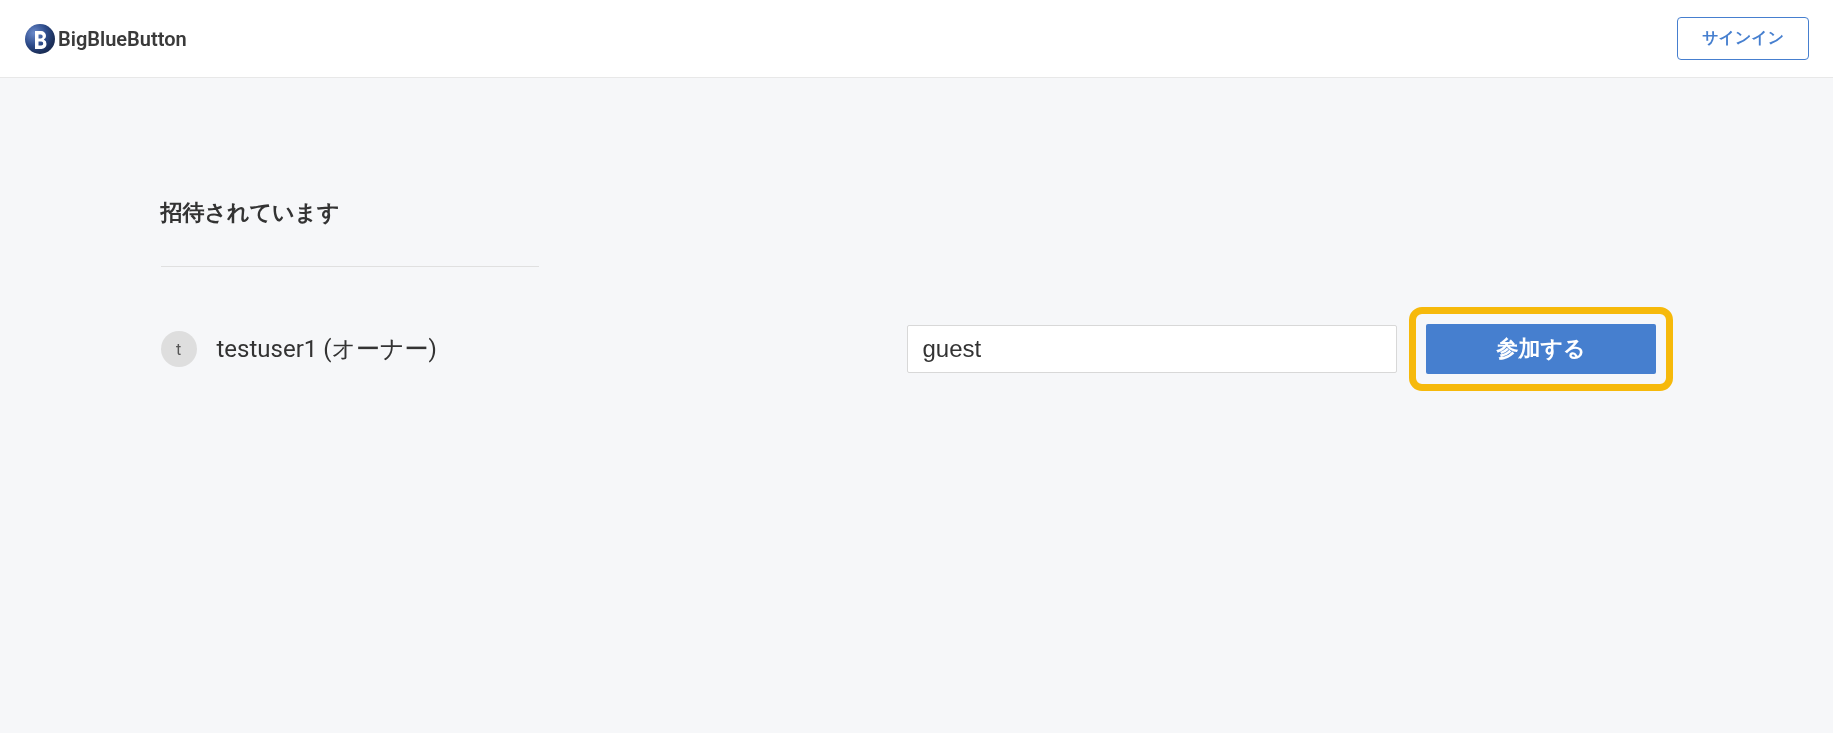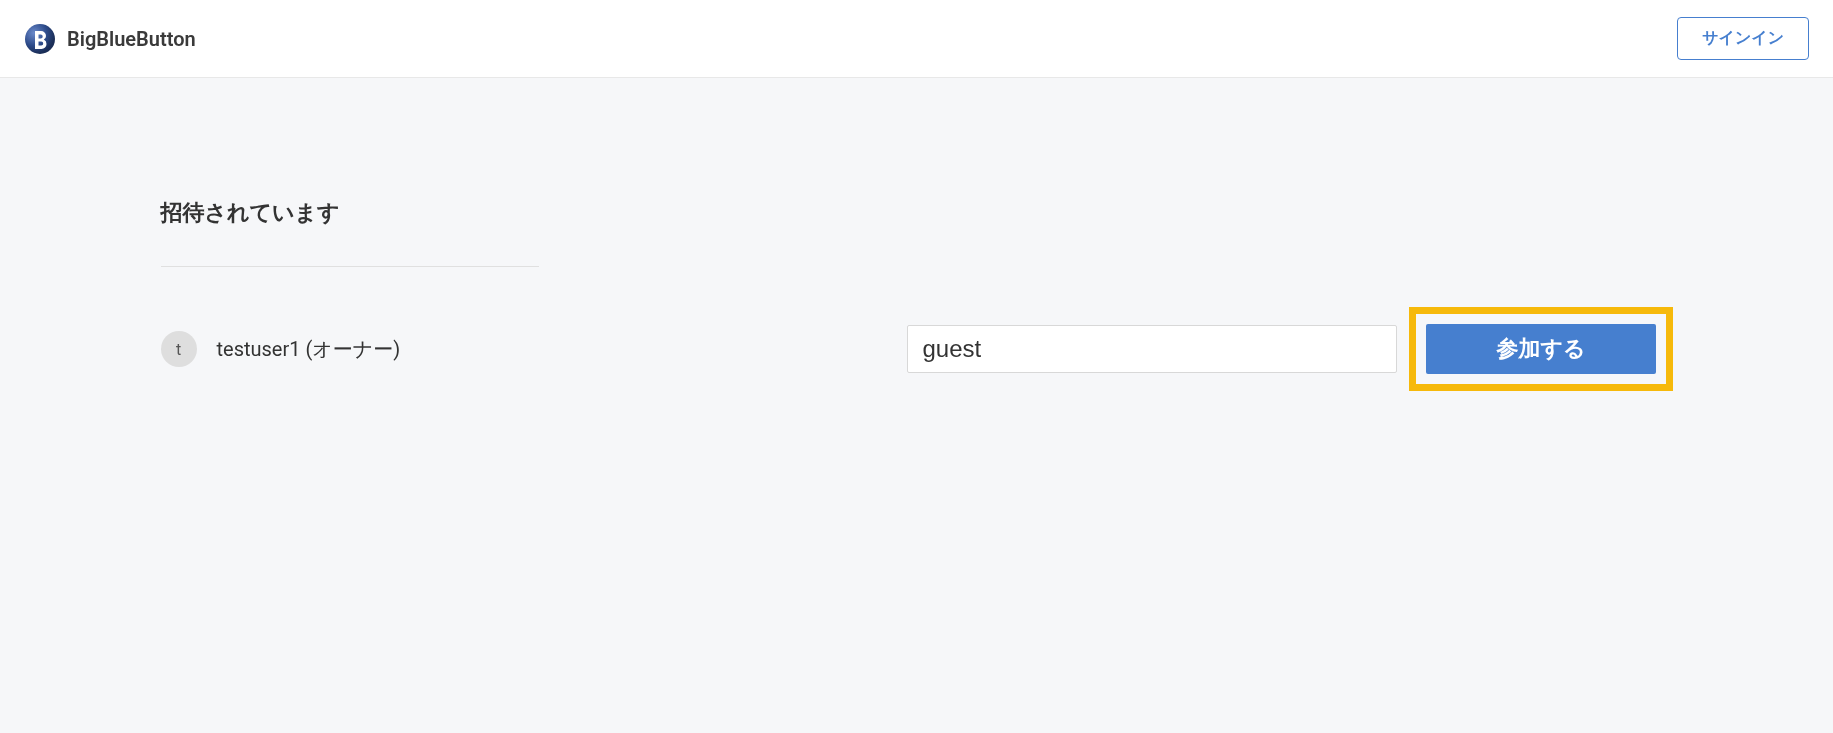--- a/index.html
+++ b/index.html
@@ -13,21 +13,21 @@
       border-bottom: 1px solid #e8e8e8;
       display: flex;
       justify-content: space-between;
       align-items: center;
       padding: 10px 24px;
       height: 78px;
     }
     .logo-area {
       display: flex;
       align-items: center;
-      gap: 11px;
+      gap: 2px;
     }
     .logo-icon {
       width: 32px;
       height: 32px;
       position: relative;
     }
     .logo-icon svg { width: 32px; height: 32px; }
     .logo-text {
       font-size: 20px;
       font-weight: 600;
@@ -85,42 +85,42 @@
       border-radius: 50%;
       background: #dedede;
       color: #555;
       display: flex;
       align-items: center;
       justify-content: center;
       font-size: 16px;
       font-weight: 400;
     }
     .owner-label {
-      font-size: 20px;
+      font-size: 24px;
       color: #333;
     }
     .join-area {
       display: flex;
       align-items: center;
       gap: 12px;
     }
     .name-input {
       width: 490px;
       height: 48px;
       border: 1px solid #d8d8d8;
       background: #fff;
       border-radius: 2px;
       padding: 0 14px;
       font-size: 24px;
       color: #333;
       outline: none;
     }
     .highlight-box {
       border: 7px solid #f6b90b;
-      border-radius: 0;
+      border-radius: 13px;
       padding: 10px;
       display: inline-flex;
     }
     .btn-primary {
       background: #467fcf;
       color: #fff;
       border: none;
       border-radius: 2px;
       padding: 10px 70px;
       font-size: 22px;

